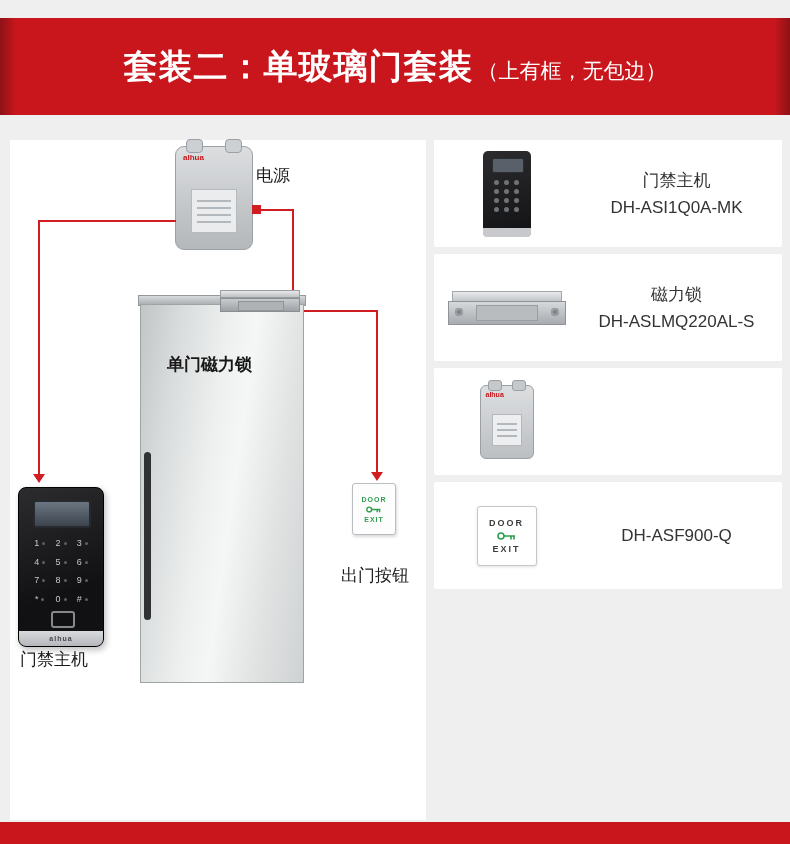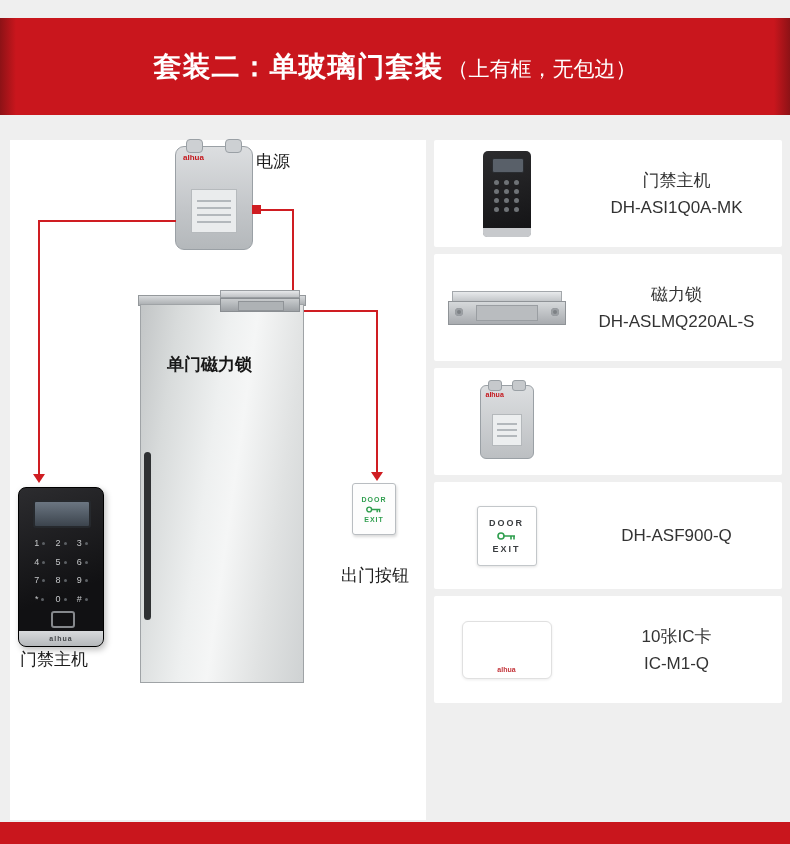--- a/index.html
+++ b/index.html
@@ -8,21 +8,21 @@
     background:#efefef;
     font-family:"Liberation Sans","DejaVu Sans",sans-serif;
   }
   
   .banner{
     position:absolute;left:0;top:18px;width:790px;height:97px;
     background:linear-gradient(90deg,#8d1216 0,#c9161d 16px,#c9161d calc(100% - 16px),#8d1216 100%);
     display:flex;align-items:center;justify-content:center;color:#fff;
   }
   .banner-inner{display:flex;align-items:baseline;}
-  .banner-title{font-size:28px;font-weight:bold;letter-spacing:1px;text-align:center;}
+  .banner-title{font-size:34px;font-weight:bold;letter-spacing:1px;text-align:center;}
   .banner-subtitle{font-size:21px;margin-left:4px;}
   
   .footer-bar{position:absolute;left:0;top:822px;width:790px;height:22px;background:#c9161d;}
 
   
   .panel{position:absolute;left:10px;top:140px;width:416px;height:680px;background:#fff;}
   .lbl{position:absolute;font-size:17px;color:#1c1c1c;white-space:nowrap;}
 
   
   .power-unit{
@@ -171,21 +171,21 @@
 
     <div class="power-unit">
       <span class="power-logo">alhua</span>
       <span class="power-sticker">
           <i></i>
           <i></i>
           <i></i>
           <i></i>
         </span>
     </div>
-    <div class="lbl" style="left:246px;top:10px;">电源</div>
+    <div class="lbl" style="left:246px;top:24px;">电源</div>
 
     <div class="wire" style="left:28px;top:80px;width:138px;height:2px;"></div>
     <div class="wire" style="left:28px;top:80px;width:2px;height:256px;"></div>
     <div class="arrow-down" style="left:23px;top:334px;"></div>
     <div class="wire-sq" style="left:242px;top:65px;"></div>
     <div class="wire" style="left:249px;top:69px;width:35px;height:2px;"></div>
     <div class="wire" style="left:282px;top:69px;width:2px;height:81px;"></div>
     <div class="wire" style="left:290px;top:170px;width:78px;height:2px;"></div>
     <div class="wire" style="left:366px;top:170px;width:2px;height:164px;"></div>
     <div class="arrow-down" style="left:361px;top:332px;"></div>
@@ -301,29 +301,18 @@
             <path d="M7 5 H18 M14 5 v3.5 M17 5 v3.5" stroke="#2f9e4e" stroke-width="1.6" fill="none"></path>
           </svg>
           <span class="sw-t">EXIT</span>
         </div>
       </div>
       <div class="card-text">
         <div>DH-ASF900-Q</div>
       </div>
     </div>
 
-    <div class="card">
-      <div class="card-img">
-        <div class="img-card">
-          <span class="logo">alhua</span>
-        </div>
-      </div>
-      <div class="card-text">
-        <div>10张IC卡</div>
-        <div>IC-M1-Q</div>
-      </div>
-    </div>
 
   </div>
 
   <div class="footer-bar"></div>
 
 </div>
 
 </body></html>

